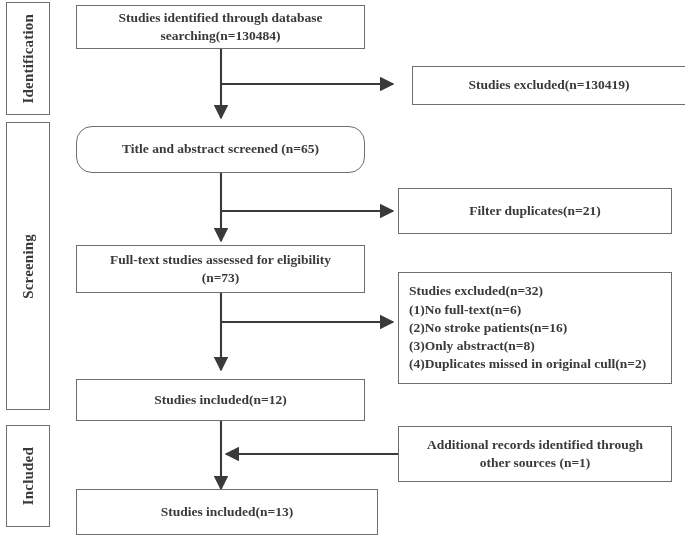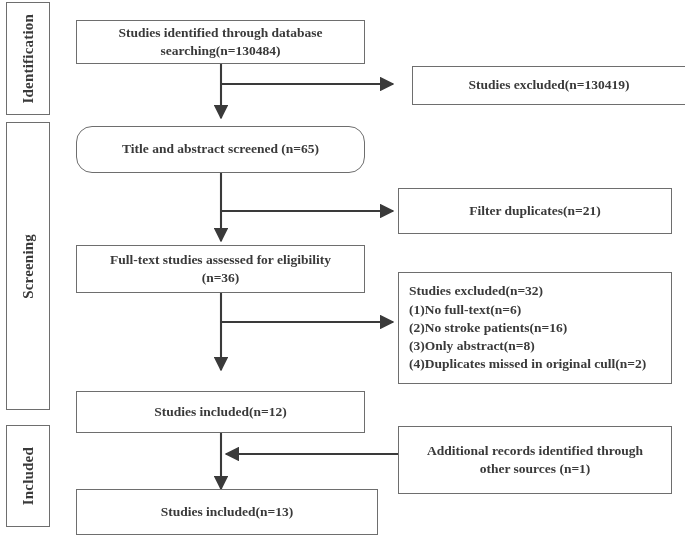--- a/index.html
+++ b/index.html
@@ -65,54 +65,54 @@
 </div>
 
 <div class="stage-box" style="left:6px;top:122px;width:42px;height:286px;">
   <span class="stage-label">Screening</span>
 </div>
 
 <div class="stage-box" style="left:6px;top:425px;width:42px;height:100px;">
   <span class="stage-label">Included</span>
 </div>
 
-<div class="node" style="left:76px;top:20px;width:289px;height:44px;">
+<div class="node" style="left:76px;top:5px;width:289px;height:44px;">
   <span class="lines">Studies identified through database
 searching(n=130484)</span>
 </div>
 
 <div class="node" style="left:398px;top:66px;width:274px;height:39px;margin-left:14px;">
   <span class="lines">Studies excluded(n=130419)</span>
 </div>
 
 <div class="node" style="left:76px;top:126px;width:289px;height:47px;border-radius:16px;">
   <span class="lines">Title and abstract screened (n=65)</span>
 </div>
 
 <div class="node" style="left:398px;top:188px;width:274px;height:46px;">
   <span class="lines">Filter duplicates(n=21)</span>
 </div>
 
 <div class="node" style="left:76px;top:245px;width:289px;height:48px;">
   <span class="lines">Full-text studies assessed for eligibility
-(n=36)</span>
+(n=73)</span>
 </div>
 
 <div class="node left-align" style="left:398px;top:272px;width:274px;height:112px;">
   <span class="lines">Studies excluded(n=32)
 (1)No full-text(n=6)
 (2)No stroke patients(n=16)
 (3)Only abstract(n=8)
 (4)Duplicates missed in original cull(n=2)</span>
 </div>
 
-<div class="node" style="left:76px;top:391px;width:289px;height:42px;">
+<div class="node" style="left:76px;top:379px;width:289px;height:42px;">
   <span class="lines">Studies included(n=12)</span>
 </div>
 
-<div class="node" style="left:398px;top:426px;width:274px;height:68px;">
+<div class="node" style="left:398px;top:426px;width:274px;height:56px;">
   <span class="lines">Additional records identified through
 other sources (n=1)</span>
 </div>
 
 <div class="node" style="left:76px;top:489px;width:302px;height:46px;">
   <span class="lines">Studies included(n=13)</span>
 </div>
 
 </body></html>

